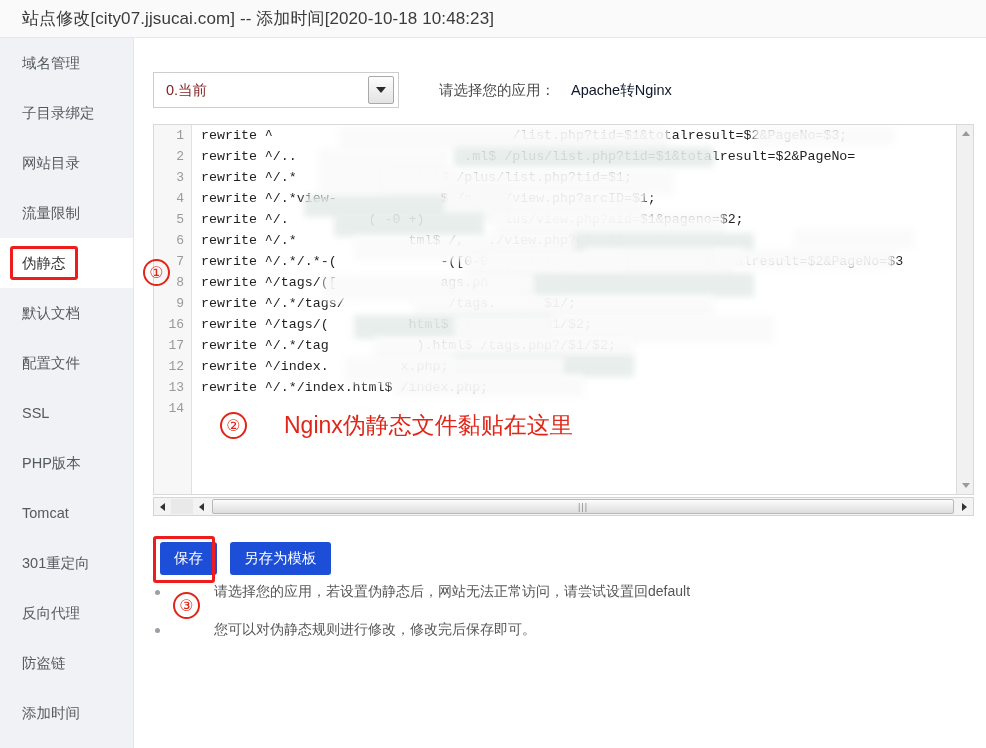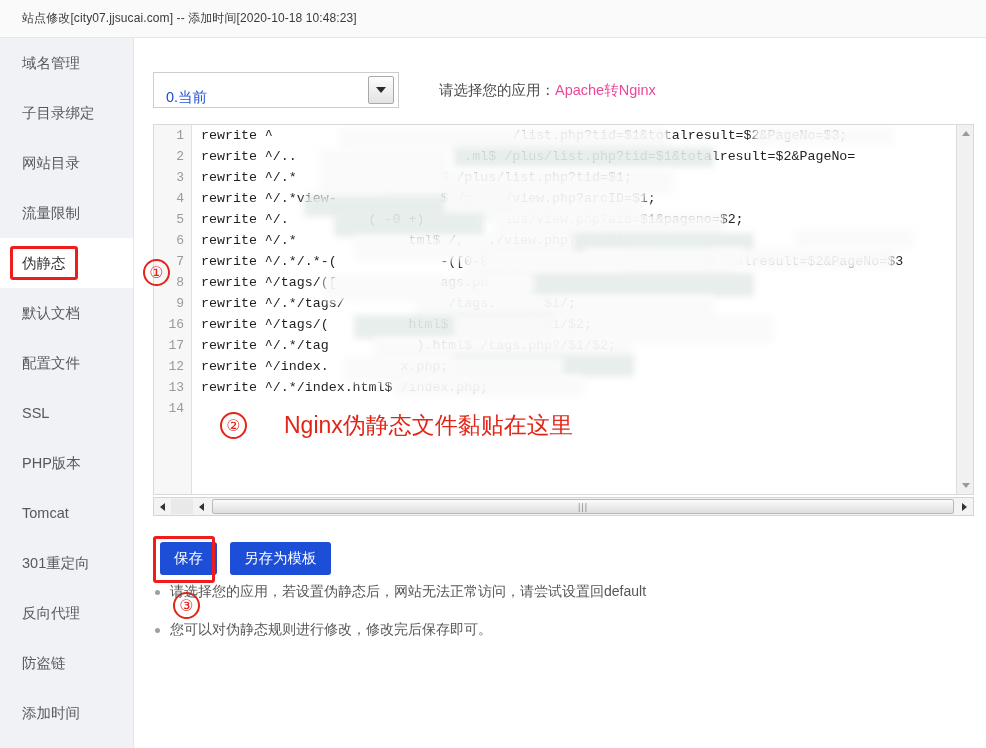--- a/index.html
+++ b/index.html
@@ -22,21 +22,21 @@
     position: absolute;
     left: 0; top: 0;
     width: 986px; height: 38px;
     background: #fafafa;
     border-bottom: 1px solid #e6e6e6;
     display: flex;
     align-items: center;
   }
   .titlebar-text {
     padding-left: 22px;
-    font-size: 12px;
+    font-size: 17px;
     color: #3b3b3b;
     letter-spacing: 0.1px;
     white-space: nowrap;
   }
 
   
   .sidebar {
     position: absolute;
     left: 0; top: 38px;
     width: 134px; height: 710px;
@@ -80,24 +80,24 @@
     position: absolute;
     left: 18px; top: 34px;
     display: flex;
     align-items: center;
   }
   .select-box {
     width: 246px; height: 36px;
     border: 1px solid #cdcdcd;
     background: #fff;
     display: flex;
-    align-items: flex-end;
+    align-items: center;
     position: relative;
     font-size: 14.5px;
-    color: #1d4ed8;
+    color: #7f1d1d;
   }
   .select-box .sel-val { padding-left: 12px; }
   .select-arrow {
     position: absolute;
     right: 4px; top: 3px;
     width: 26px; height: 28px;
     background: linear-gradient(#fdfdfd, #e3e3e3);
     border: 1px solid #a9a9a9;
     border-radius: 2px;
     display: flex; align-items: center; justify-content: center;
@@ -109,23 +109,24 @@
     border-right: 5px solid transparent;
     border-top: 6px solid #2b2b2b;
   }
   .tool-label {
     margin-left: 40px;
     font-size: 14.5px;
     color: #4c4c4c;
     white-space: nowrap;
   }
   .tool-link {
-    color: #ec4899;
+    color: #0f172a;
     text-decoration: none;
     cursor: pointer;
+    margin-left: 16px;
   }
 
   
   .editor-wrap {
     position: absolute;
     left: 18px; top: 86px;
     width: 821px; height: 371px;
     border: 1px solid #d9d9d9;
     background: #fff;
     overflow: hidden;
@@ -282,20 +283,21 @@
     left: 20px; top: 545px;
     width: 800px;
   }
   .note {
     display: flex;
     align-items: center;
     font-size: 14px;
     color: #565656;
     margin-bottom: 20px;
     white-space: nowrap;
+    gap: 44px;
   }
   .bullet {
     width: 5px; height: 5px;
     background: #9aa0a6;
     border-radius: 50%;
     margin-right: 10px;
     flex: none;
   }
 </style>
 </head>

